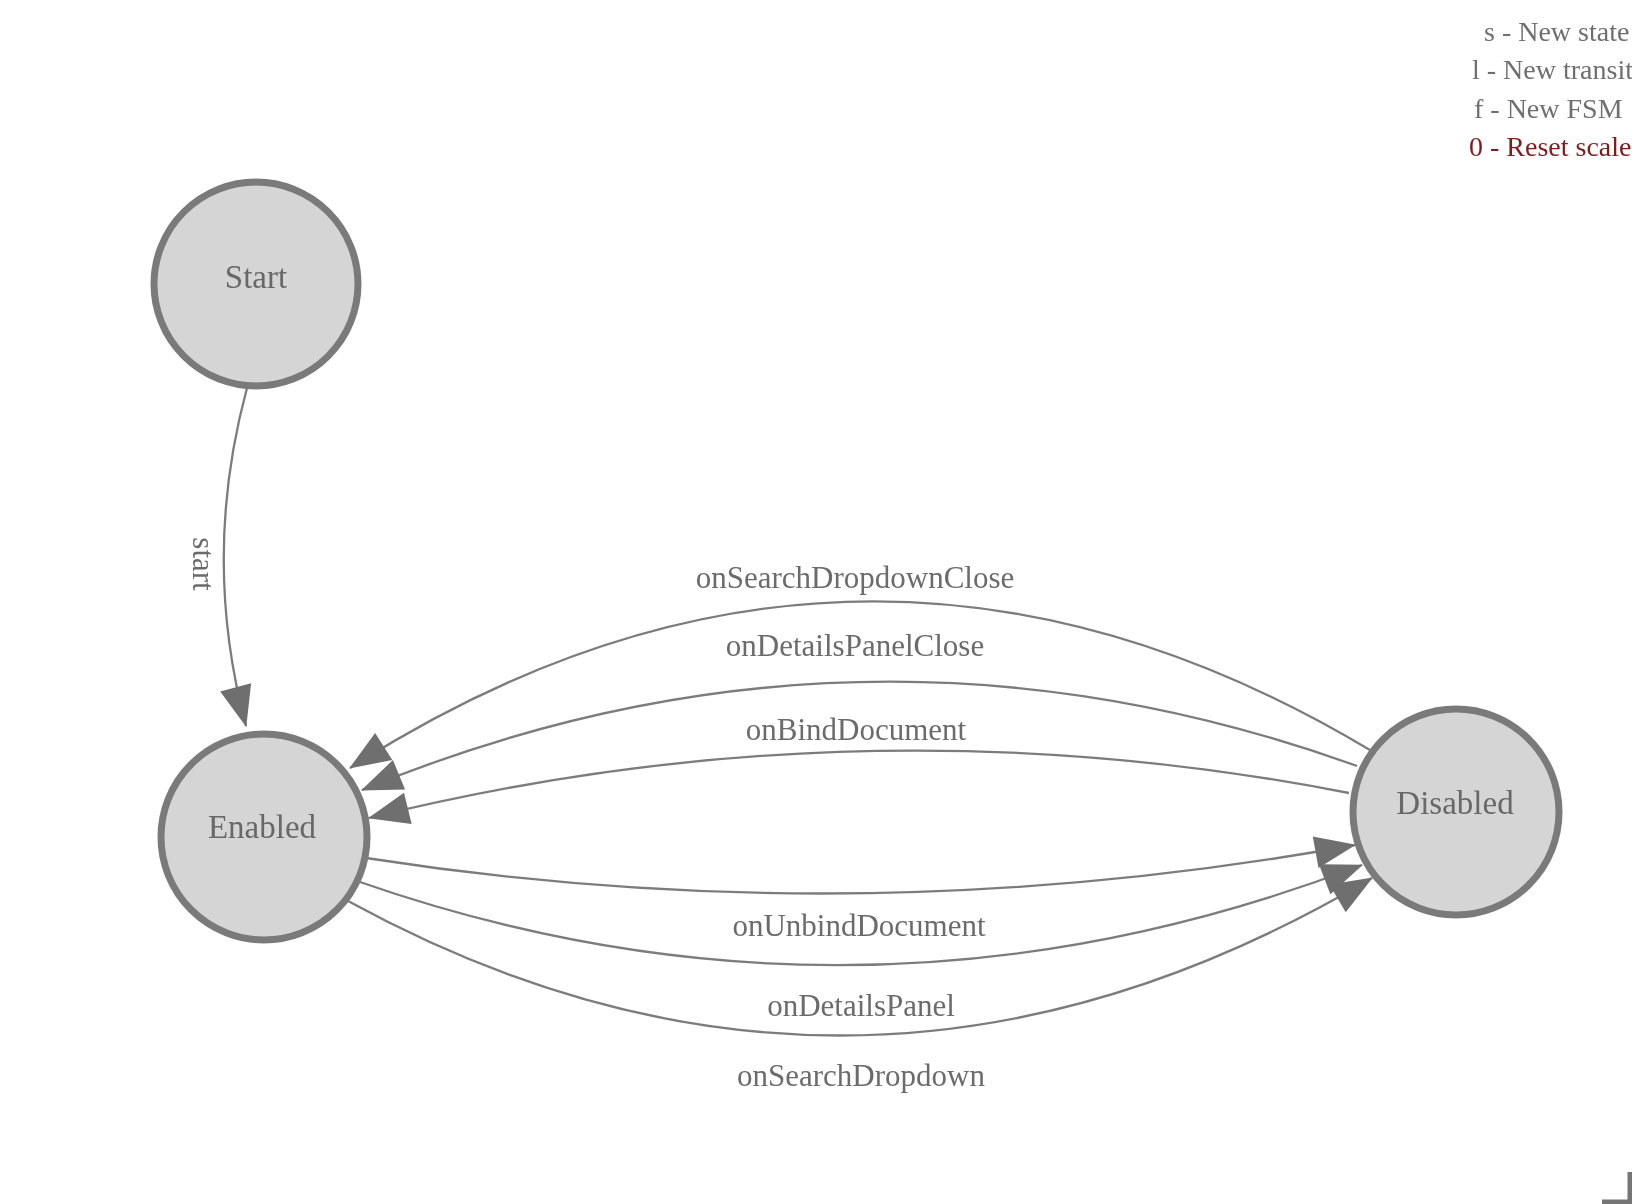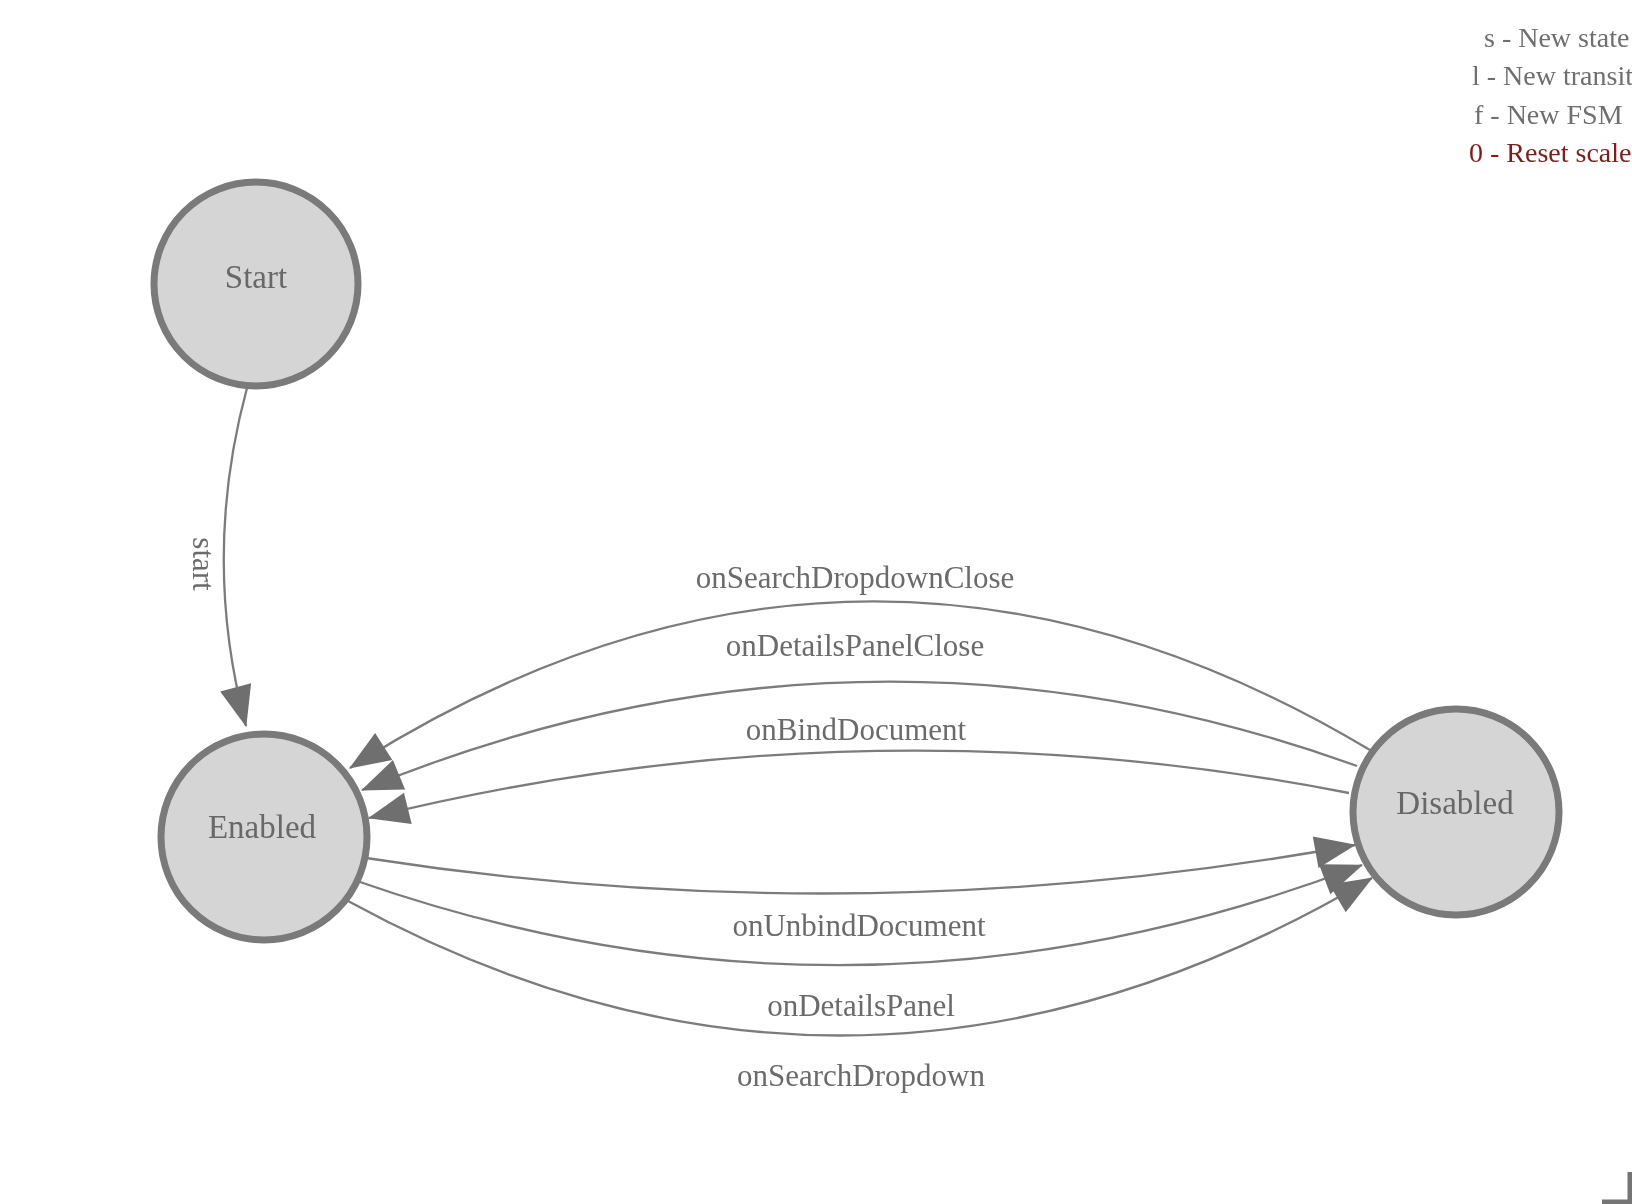--- a/index.html
+++ b/index.html
@@ -29,21 +29,21 @@
   .node-label {
     font-size: 33px;
     text-anchor: middle;
   }
   .edge-label {
     font-size: 31px;
     text-anchor: middle;
   }
   #legend {
     position: absolute;
-    top: 15px;
+    top: 9px;
     left: 0;
     width: 1352px;
     height: 170px;
     pointer-events: none;
   }
   .legend-line {
     position: absolute;
     font-size: 28px;
     line-height: 30px;
     white-space: nowrap;

